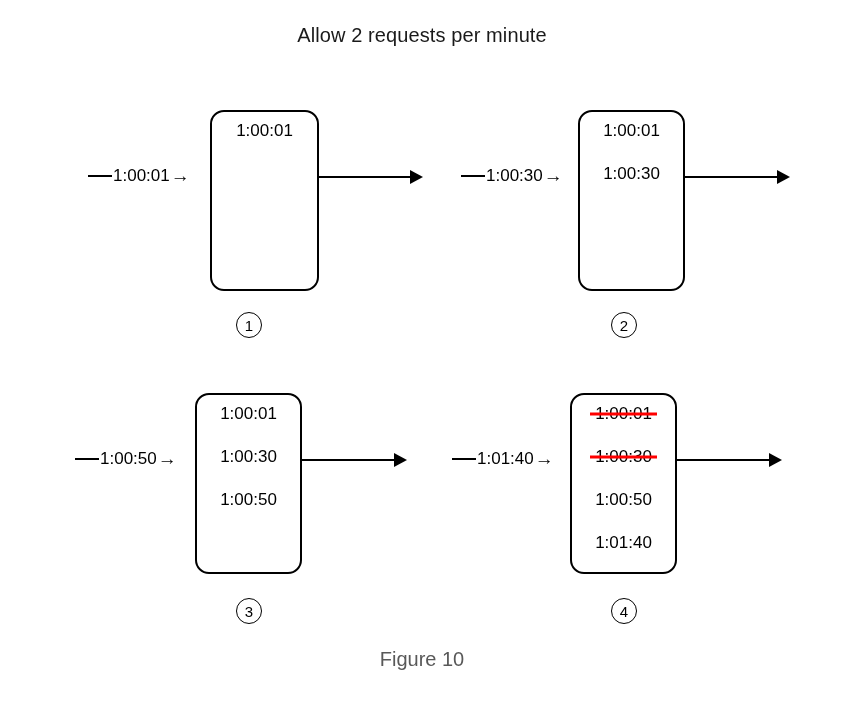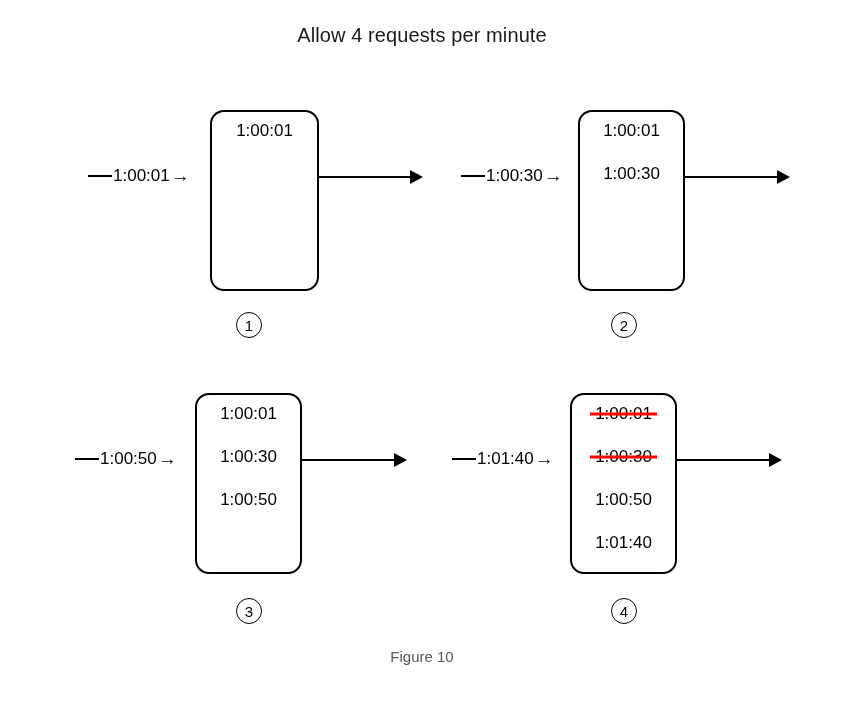--- a/index.html
+++ b/index.html
@@ -34,21 +34,21 @@
     letter-spacing: 0.1px;
   }
 
   
   .fig-caption {
     position: absolute;
     left: 0;
     top: 648px;
     width: 844px;
     text-align: center;
-    font-size: 15px;
+    font-size: 20px;
     font-weight: 400;
     color: #595959;
   }
 
   
   .panel {
     position: absolute;
   }
 
   
@@ -136,21 +136,21 @@
     font-size: 15px;
     line-height: 1;
     color: #000000;
   }
 </style>
 </head>
 <body>
 
 <div id="diagram-root">
 
-  <div class="fig-title">Allow 4 requests per minute</div>
+  <div class="fig-title">Allow 2 requests per minute</div>
 
   <div class="panel">
 
     <div class="in-arrow" style="left:88px; top:166px;">
       <span class="dash"></span>
       <span class="label">1:00:01</span>
       <span class="tip">→</span>
     </div>
 
     <div class="box" style="left:210px; top:110px; width:109px; height:181px;">

